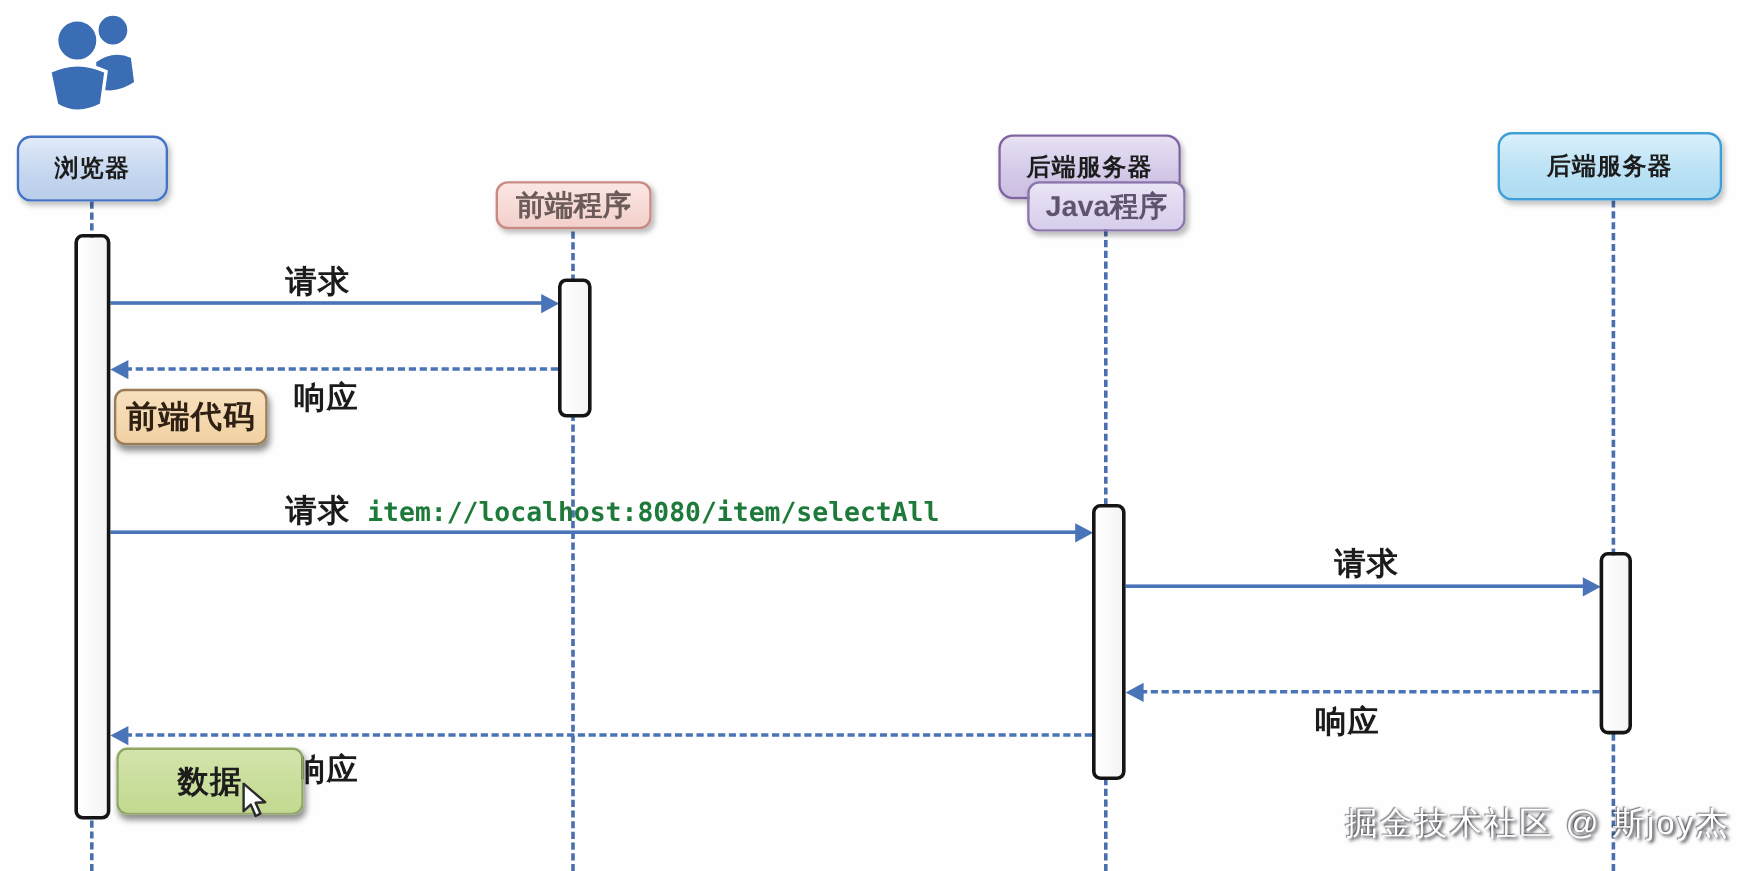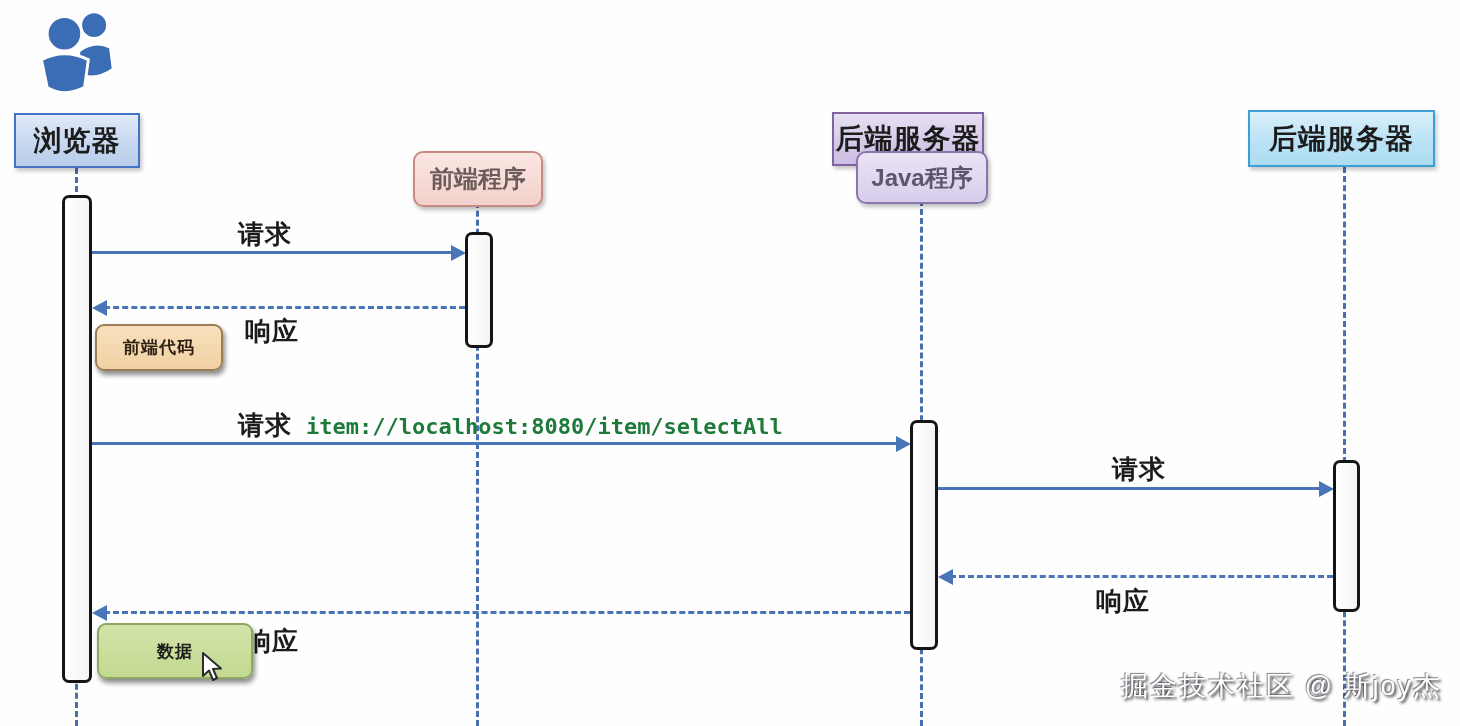--- a/index.html
+++ b/index.html
@@ -21,22 +21,22 @@
     border-left: 3px dashed #4a6fae;
     z-index: 1;
   }
 
   
   .actor-box {
     position: absolute;
     display: flex;
     align-items: center;
     justify-content: center;
-    border-radius: 0;
-    font-size: 28px;
+    border-radius: 12px;
+    font-size: 20px;
     font-weight: 600;
     color: #1c1c1c;
     letter-spacing: 1px;
     box-shadow: 2px 3px 4px rgba(0,0,0,0.22);
     z-index: 5;
   }
   .actor-browser {
     left: 14px; top: 113px; width: 126px; height: 55px;
     background: linear-gradient(180deg, #e1eaf8 0%, #c6d7ef 55%, #b9cdea 100%);
     border: 2px solid #4472c4;
@@ -63,27 +63,27 @@
     display: flex;
     align-items: center;
     justify-content: center;
     border-radius: 10px;
     font-size: 24px;
     font-weight: 600;
     box-shadow: 2px 3px 4px rgba(0,0,0,0.25);
     z-index: 6;
   }
   .program-frontend {
-    left: 413px; top: 151px; width: 130px; height: 56px;
+    left: 413px; top: 151px; width: 130px; height: 40px;
     background: linear-gradient(180deg, #fbe6e3 0%, #f3d0cb 100%);
     border: 2px solid #c98a84;
     color: #6b5b59;
   }
   .program-backend {
-    left: 856px; top: 151px; width: 132px; height: 53px;
+    left: 856px; top: 151px; width: 132px; height: 42px;
     background: linear-gradient(180deg, #eae4f5 0%, #d7cdec 100%);
     border: 2px solid #8a76ab;
     color: #5f5470;
   }
 
   
   .activation {
     position: absolute;
     background: linear-gradient(90deg, #ffffff 0%, #f4f4f4 100%);
     border: 3px solid #151515;
@@ -141,21 +141,21 @@
     letter-spacing: 0;
     margin-left: 14px;
   }
 
   
   .note {
     position: absolute;
     display: flex;
     align-items: center;
     justify-content: center;
-    font-size: 17px;
+    font-size: 26px;
     font-weight: 700;
     color: #2e2013;
     border-radius: 9px;
     box-shadow: 2px 4px 5px rgba(0,0,0,0.45);
     z-index: 8;
     letter-spacing: 1px;
   }
   .note-frontend-code {
     left: 95px; top: 324px; width: 128px; height: 47px;
     background: linear-gradient(180deg, #f8e0bd 0%, #f1d1a3 100%);

